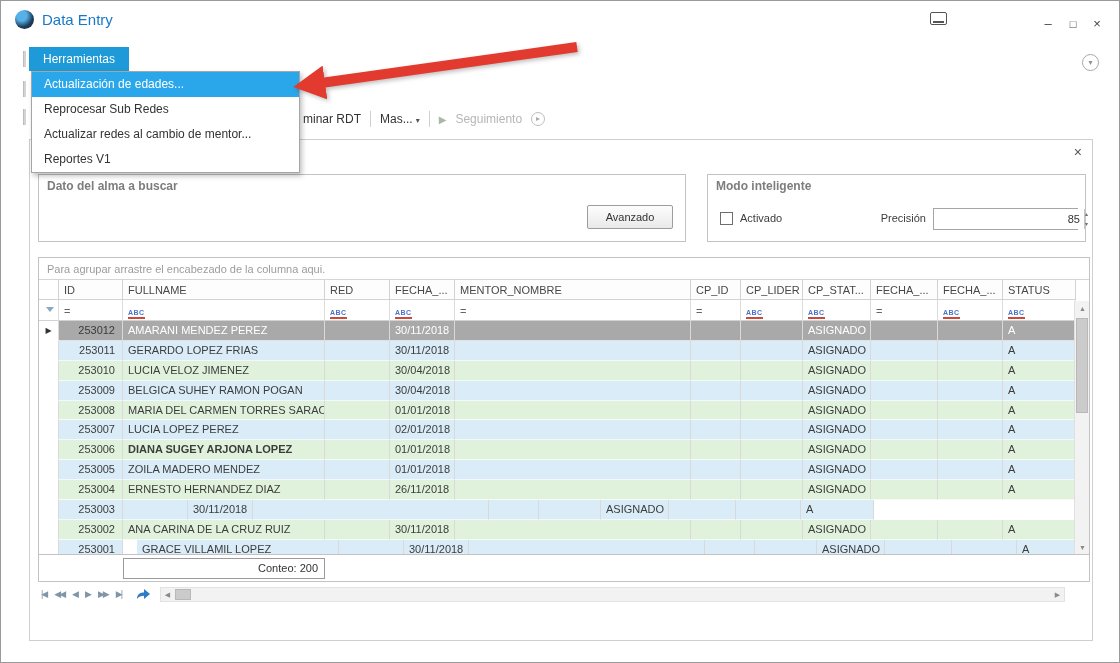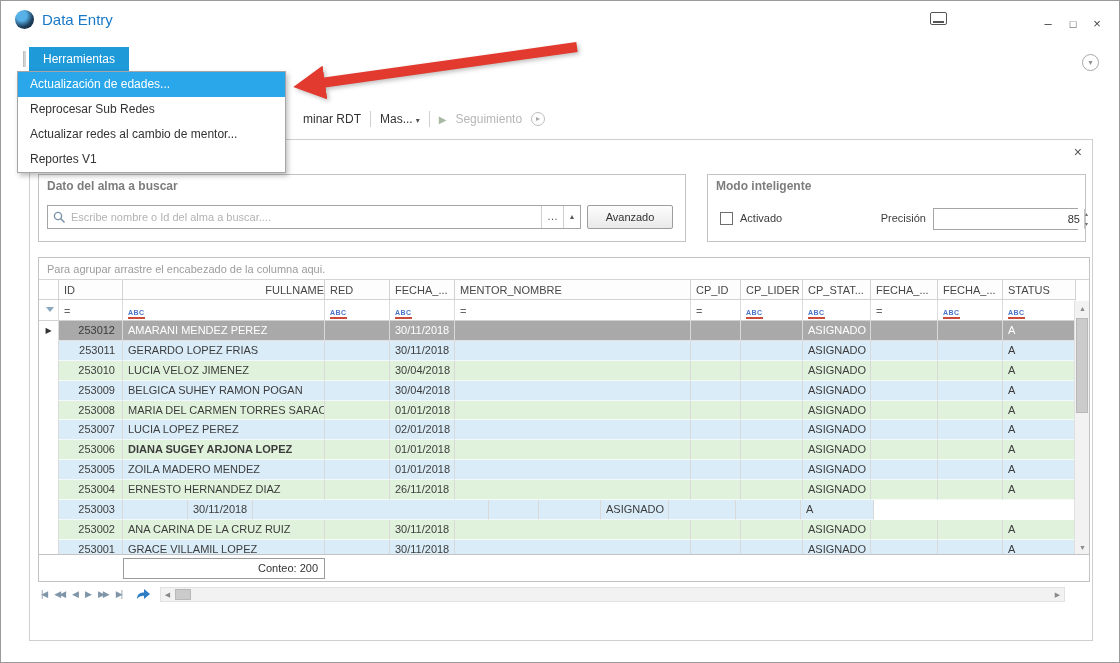--- a/index.html
+++ b/index.html
@@ -91,21 +91,21 @@
 
   
   .navbar{position:absolute;left:8px;top:446px;height:16px;display:flex;align-items:center;gap:3px}
   .vcr{font-size:9px;color:#7f95a8;letter-spacing:-2px;padding:0 3px}
   .export-svg{margin:0 6px 0 8px}
   .hscroll{position:relative;width:905px;height:15px;background:#f2f2f2;border:1px solid #e2e2e2}
   .hscroll .arr{position:absolute;top:0;width:13px;height:13px;font-size:7px;color:#8a8a8a;text-align:center;line-height:13px}
   .hscroll .thumb{position:absolute;left:14px;top:1px;width:16px;height:11px;background:#cbcbcb;border:1px solid #b8b8b8}
 
   
-  .dropdown{position:absolute;left:16px;top:70px;width:269px;background:#fff;border:1px solid #a5a5a5;
+  .dropdown{position:absolute;left:30px;top:70px;width:269px;background:#fff;border:1px solid #a5a5a5;
     box-shadow:2px 3px 5px rgba(0,0,0,.25);z-index:40}
   .menu-item{height:25px;line-height:25px;padding-left:12px;font-size:12px;color:#333;white-space:nowrap;overflow:hidden}
   .menu-item.hl{background:#2aa7ea;color:#fff}
 
   .arrow-overlay{position:absolute;left:0;top:0;width:1120px;height:663px;pointer-events:none;z-index:50;
     filter:drop-shadow(2px 2px 2px rgba(0,0,0,.25))}
 </style>
 </head>
 <body>
 
@@ -132,29 +132,20 @@
     <span class="play-icon">▶</span>
     <span class="seguimiento">Seguimiento</span>
     <span class="refresh-circ">▸</span>
   </div>
 
   <div class="panel">
     <span class="panel-close">×</span>
 
     <div class="groupbox gb1">
       <span class="gb-title">Dato del alma a buscar</span>
-      <div class="combo">
-        <svg class="srch" viewBox="0 0 15 15">
-          <circle cx="6" cy="6" r="3.6" fill="none" stroke="#7a93a8" stroke-width="1.4"></circle>
-          <line x1="8.8" y1="8.8" x2="12.5" y2="12.5" stroke="#7a93a8" stroke-width="1.6"></line>
-        </svg>
-        <input type="text" placeholder="Escribe nombre o Id del alma a buscar...." style="">
-        <span class="combo-ellipsis">…</span>
-        <span class="combo-drop">▴</span>
-      </div>
       <div class="adv-btn">Avanzado</div>
     </div>
 
     <div class="groupbox gb2">
       <span class="gb-title">Modo inteligente</span>
       <span class="chk"></span>
       <span class="chk-label">Activado</span>
       <span class="prec-label">Precisión</span>
       <div class="spin">
         <input type="text" value="85" style="">
@@ -163,21 +154,21 @@
           <span>▾</span>
         </span>
       </div>
     </div>
 
     <div class="grid">
       <div class="group-hint">Para agrupar arrastre el encabezado de la columna aqui.</div>
       <div class="grow-flex" id="header-row">
           <div class="gcell hcell ind" style="width: 20px;"></div>
           <div class="gcell hcell" style="width: 64px;">ID</div>
-          <div class="gcell hcell" style="width: 202px; text-align: right;">FULLNAME</div>
+          <div class="gcell hcell" style="width: 202px;">FULLNAME</div>
           <div class="gcell hcell" style="width: 65px;">RED</div>
           <div class="gcell hcell" style="width: 65px;">FECHA_...</div>
           <div class="gcell hcell" style="width: 236px;">MENTOR_NOMBRE</div>
           <div class="gcell hcell" style="width: 50px;">CP_ID</div>
           <div class="gcell hcell" style="width: 62px;">CP_LIDER</div>
           <div class="gcell hcell" style="width: 68px;">CP_STAT...</div>
           <div class="gcell hcell" style="width: 67px;">FECHA_...</div>
           <div class="gcell hcell" style="width: 65px;">FECHA_...</div>
           <div class="gcell hcell" style="width: 73px;">STATUS</div>
         </div>
@@ -345,21 +336,21 @@
             <div class="gcell dcell" style="width: 50px;"></div>
             <div class="gcell dcell" style="width: 62px;"></div>
             <div class="gcell dcell" style="width: 68px;">ASIGNADO</div>
             <div class="gcell dcell" style="width: 67px;"></div>
             <div class="gcell dcell" style="width: 65px;"></div>
             <div class="gcell dcell" style="width: 73px;">A</div>
           </div>
           <div class="grow cblue">
             <div class="gcell dcell ind" style="width: 20px;"></div>
             <div class="gcell dcell num" style="width: 64px;">253001</div>
-            <div class="gcell dcell" style="width: 202px;">GRACE VILLAMIL LOPEZ</div>
+            <div class="gcell dcell" style="width: 202px; margin-left: 14px;">GRACE VILLAMIL LOPEZ</div>
             <div class="gcell dcell" style="width: 65px;"></div>
             <div class="gcell dcell" style="width: 65px;">30/11/2018</div>
             <div class="gcell dcell" style="width: 236px;"></div>
             <div class="gcell dcell" style="width: 50px;"></div>
             <div class="gcell dcell" style="width: 62px;"></div>
             <div class="gcell dcell" style="width: 68px;">ASIGNADO</div>
             <div class="gcell dcell" style="width: 67px;"></div>
             <div class="gcell dcell" style="width: 65px;"></div>
             <div class="gcell dcell" style="width: 73px;">A</div>
           </div>

